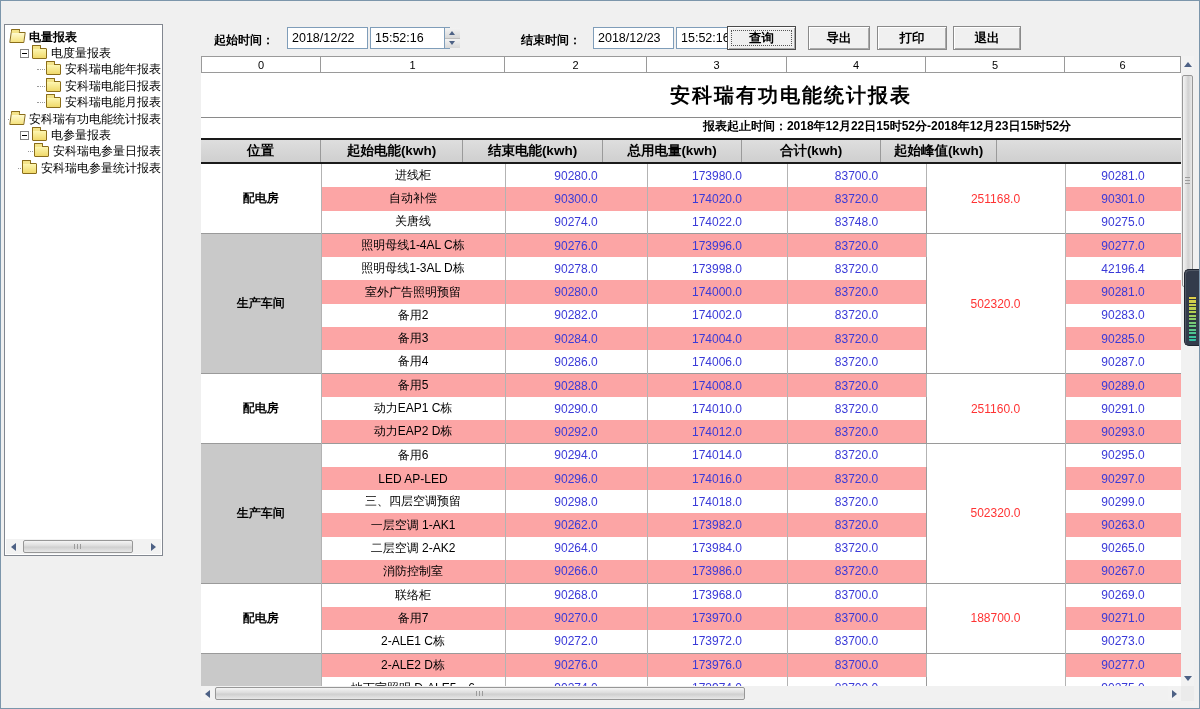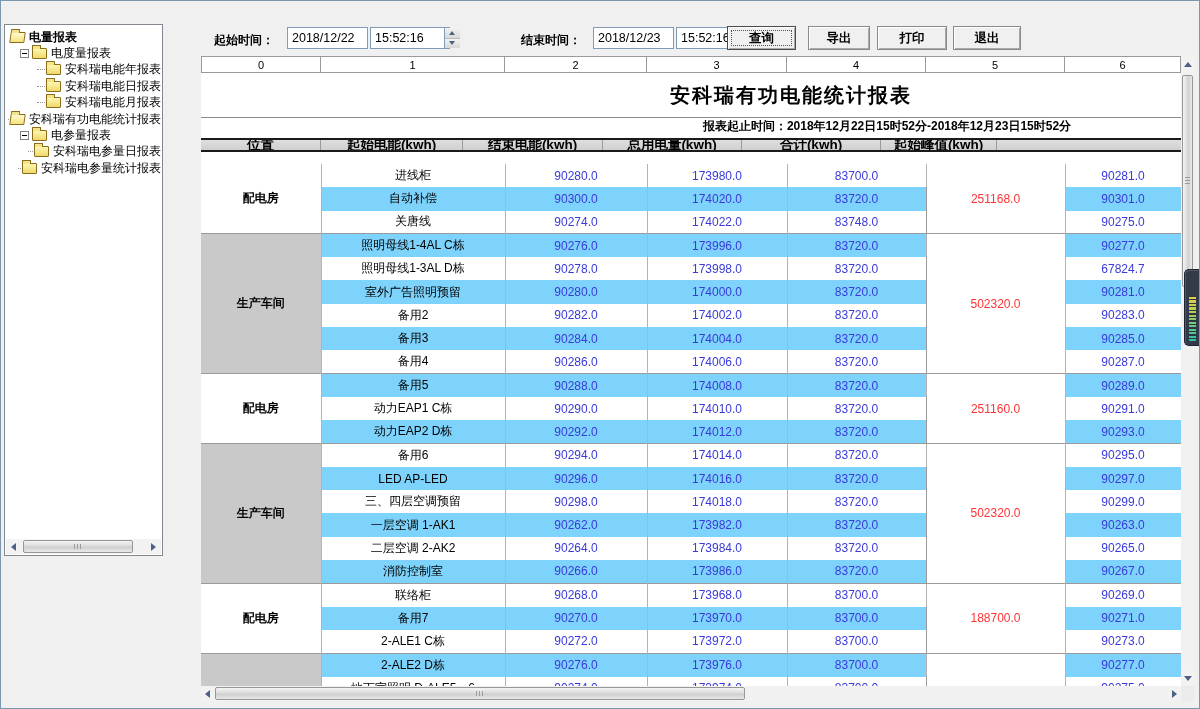--- a/index.html
+++ b/index.html
@@ -75,32 +75,32 @@
   .report{position:absolute;left:200px;top:55px;width:993px;height:645px;background:#fff;}
   .colnums{position:absolute;left:0;top:0;width:980px;height:17px;display:flex;border-top:1px solid #9a9a9a;}
   .colnum-cell{height:100%;border-right:1px solid #9a9a9a;border-bottom:1px solid #9a9a9a;
     display:flex;align-items:center;justify-content:center;font-size:11px;color:#000;background:#fff;}
   .colnums .colnum-cell:first-child{border-left:1px solid #9a9a9a;}
   .title-block{position:absolute;left:0;top:17px;width:980px;height:45px;border-bottom:1px solid #8a8a8a;
     display:flex;align-items:center;justify-content:center;}
   .report-title{font-size:20px;font-weight:bold;color:#000;transform:translateX(100px);letter-spacing:2px;}
   .subtitle-block{position:absolute;left:0;top:62px;width:980px;height:20px;display:flex;align-items:flex-start;justify-content:center;}
   .report-subtitle{font-size:12px;font-weight:bold;color:#000;transform:translateX(196px);}
-  .header-row{position:absolute;left:0;top:82px;width:980px;height:14px;display:flex;
+  .header-row{position:absolute;left:0;top:82px;width:980px;height:26px;display:flex;
     background:linear-gradient(to bottom,#dedede,#cfcfcf);border-top:2px solid #1a1a1a;border-bottom:2px solid #1a1a1a;}
   .hdr-cell{height:100%;display:flex;align-items:center;justify-content:center;
     font-size:13.5px;font-weight:bold;color:#000;border-right:1px solid #9a9a9a;overflow:hidden;white-space:nowrap;}
   .rows-viewport{position:absolute;left:0;top:108px;width:980px;height:522px;overflow:hidden;}
   table.grid{border-collapse:collapse;table-layout:fixed;width:980px;}
   table.grid tr{height:23.3px;}
   table.grid td{padding:0;text-align:center;font-size:12px;border-right:1px solid #b3b3b3;overflow:hidden;white-space:nowrap;}
   td.loc{font-weight:bold;font-size:13.5px;color:#000;border-right:1px solid #9a9a9a;}
   td.locwhite{background:#fff;} td.locgray{background:#c9c9c9;}
   td.name{color:#000;} td.val{color:#3a3ad8;} td.peak{color:#3a3ad8;}
-  td.stripe{background:#7dd3fc;}
+  td.stripe{background:#fca5a5;}
   td.total{background:#fff;color:#ff3333;font-size:12.5px;border-right:1px solid #9a9a9a;border-left:1px solid #9a9a9a;}
   tr.group-start td{border-top:1px solid #9a9a9a;}
   
   .vscroll{position:absolute;left:980px;top:0;width:13px;height:630px;background:#f1f1f1;}
   .vscroll .sbtn{width:13px;height:16px;}
   .vscroll .sbtn.bottom{position:absolute;bottom:0;}
   .hscroll{position:absolute;left:0;top:630px;width:980px;height:15px;background:#f1f1f1;display:flex;align-items:center;}
   .hscroll .sbtn{width:13px;height:15px;}
   .corner{position:absolute;left:980px;top:630px;width:13px;height:15px;background:#ebebeb;}
   
@@ -296,21 +296,21 @@
               <td class="val stripe">173996.0</td>
               <td class="val stripe">83720.0</td>
               <td rowspan="6" class="total">502320.0</td>
               <td class="peak stripe">90277.0</td>
             </tr>
             <tr>
               <td class="name">照明母线1-3AL D栋</td>
               <td class="val">90278.0</td>
               <td class="val">173998.0</td>
               <td class="val">83720.0</td>
-              <td class="peak">67824.7</td>
+              <td class="peak">42196.4</td>
             </tr>
             <tr>
               <td class="name stripe">室外广告照明预留</td>
               <td class="val stripe">90280.0</td>
               <td class="val stripe">174000.0</td>
               <td class="val stripe">83720.0</td>
               <td class="peak stripe">90281.0</td>
             </tr>
             <tr>
               <td class="name">备用2</td>

